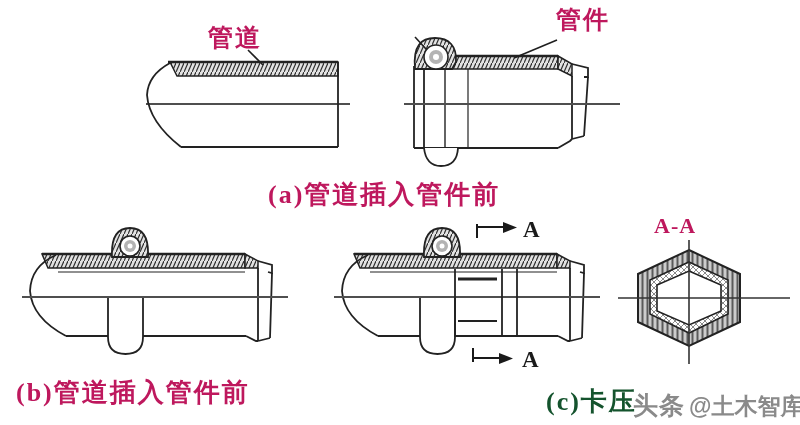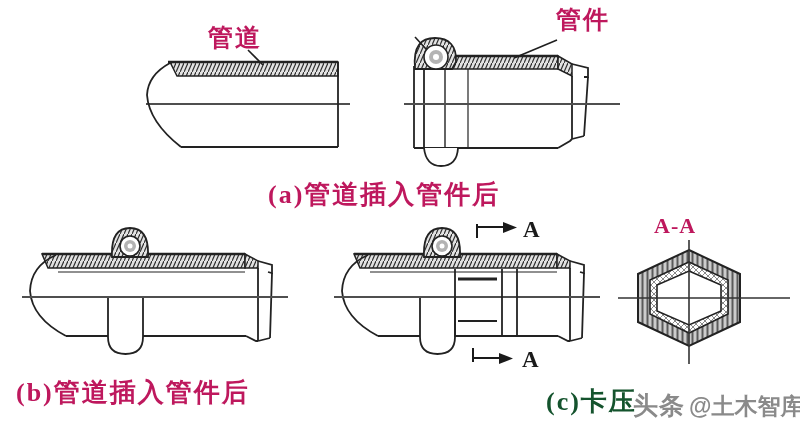--- a/index.html
+++ b/index.html
@@ -116,22 +116,22 @@
       <polygon points="689,262 728,280 728,314 689,333 650,314 650,280" fill="url(#pcross)" stroke-width="1.6"></polygon>
       <polygon points="689,271 721,285 721,311 689,325 657,311 657,285" fill="#ffffff" stroke-width="1.6"></polygon>
       <line x1="618" y1="298" x2="790" y2="298" stroke="#333333" stroke-width="1.6"></line>
       <line x1="689" y1="240" x2="689" y2="364" stroke="#333333" stroke-width="1.6"></line>
     </g>
   </svg>
 
   <div class="lbl part-lbl" style="left:208px;top:24px;">管道</div>
   <div class="lbl part-lbl" style="left:556px;top:6px;">管件</div>
 
-  <div class="lbl cap" style="left:268px;top:181px;">(a)管道插入管件后</div>
-  <div class="lbl cap" style="left:16px;top:379px;">(b)管道插入管件后</div>
+  <div class="lbl cap" style="left:268px;top:181px;">(a)管道插入管件前</div>
+  <div class="lbl cap" style="left:16px;top:379px;">(b)管道插入管件前</div>
   <div class="lbl cap cap-c" style="left:546px;top:388px;">(c)卡压</div>
 
   <div class="lbl aa-lbl" style="left:654px;top:214px;">A-A</div>
 
   <div class="wm">
     <span class="wm-logo">头条</span><span class="wm-handle">@土木智库</span>
   </div>
 
 </div>
 

